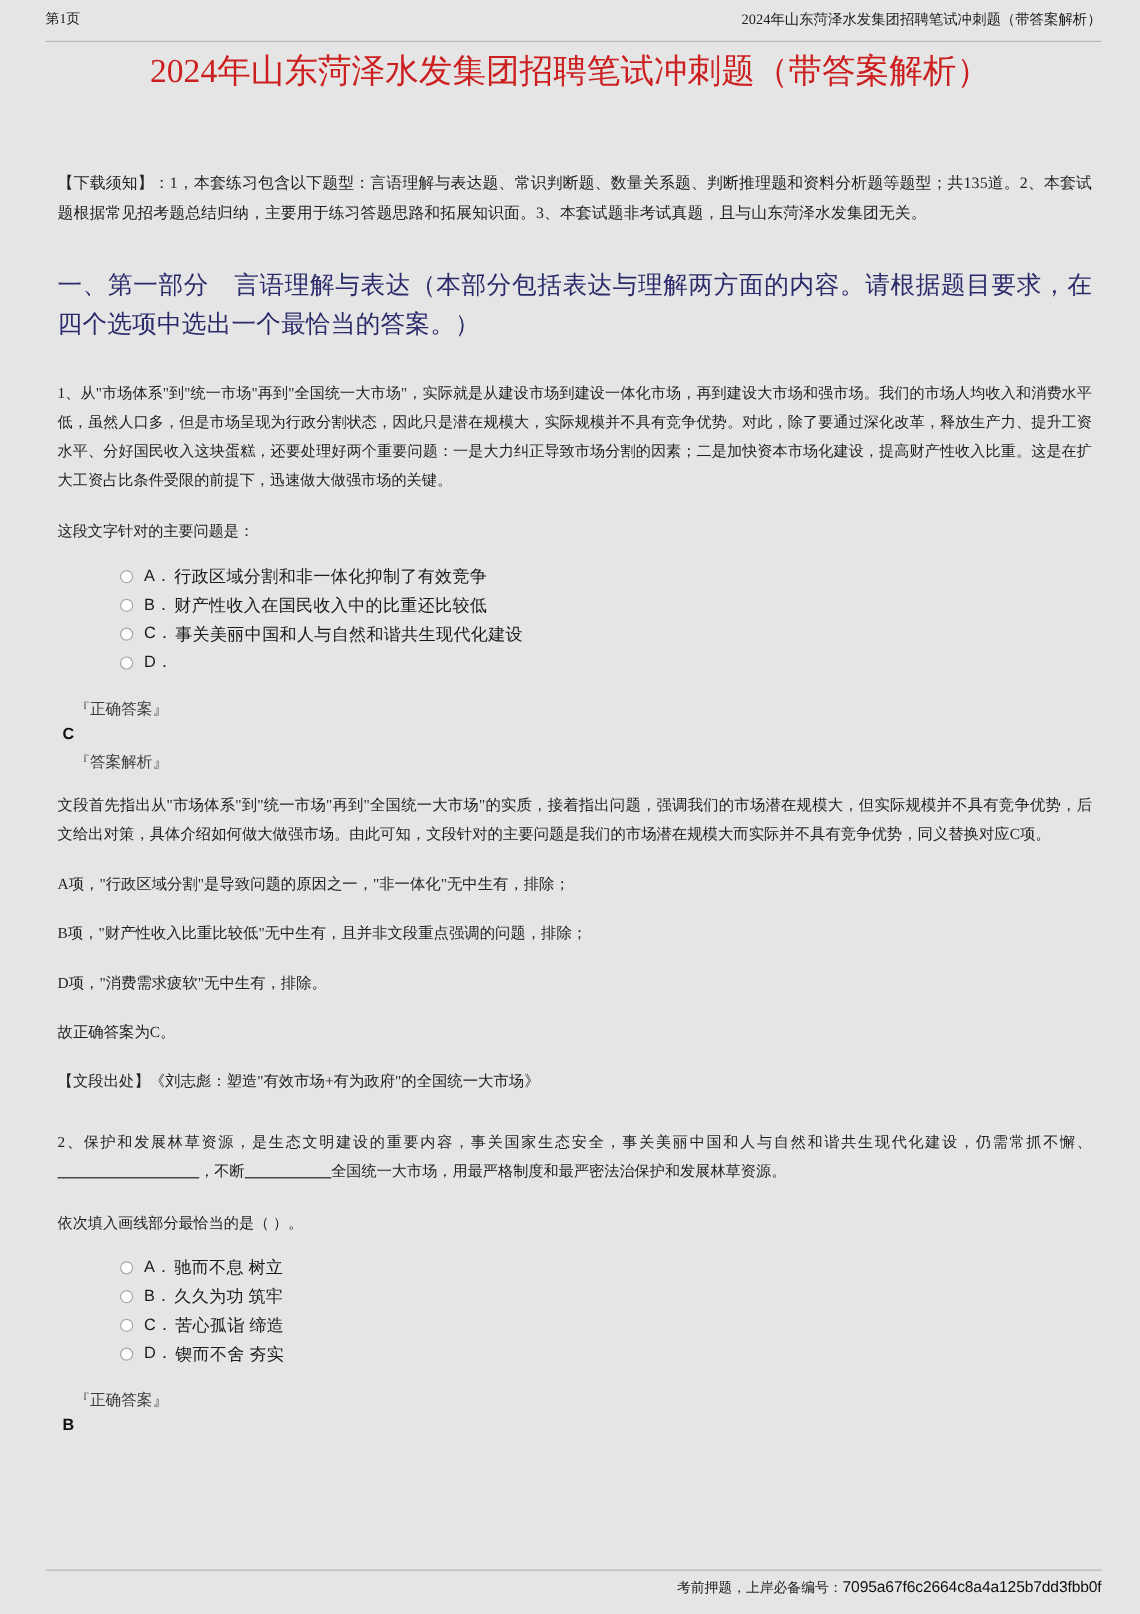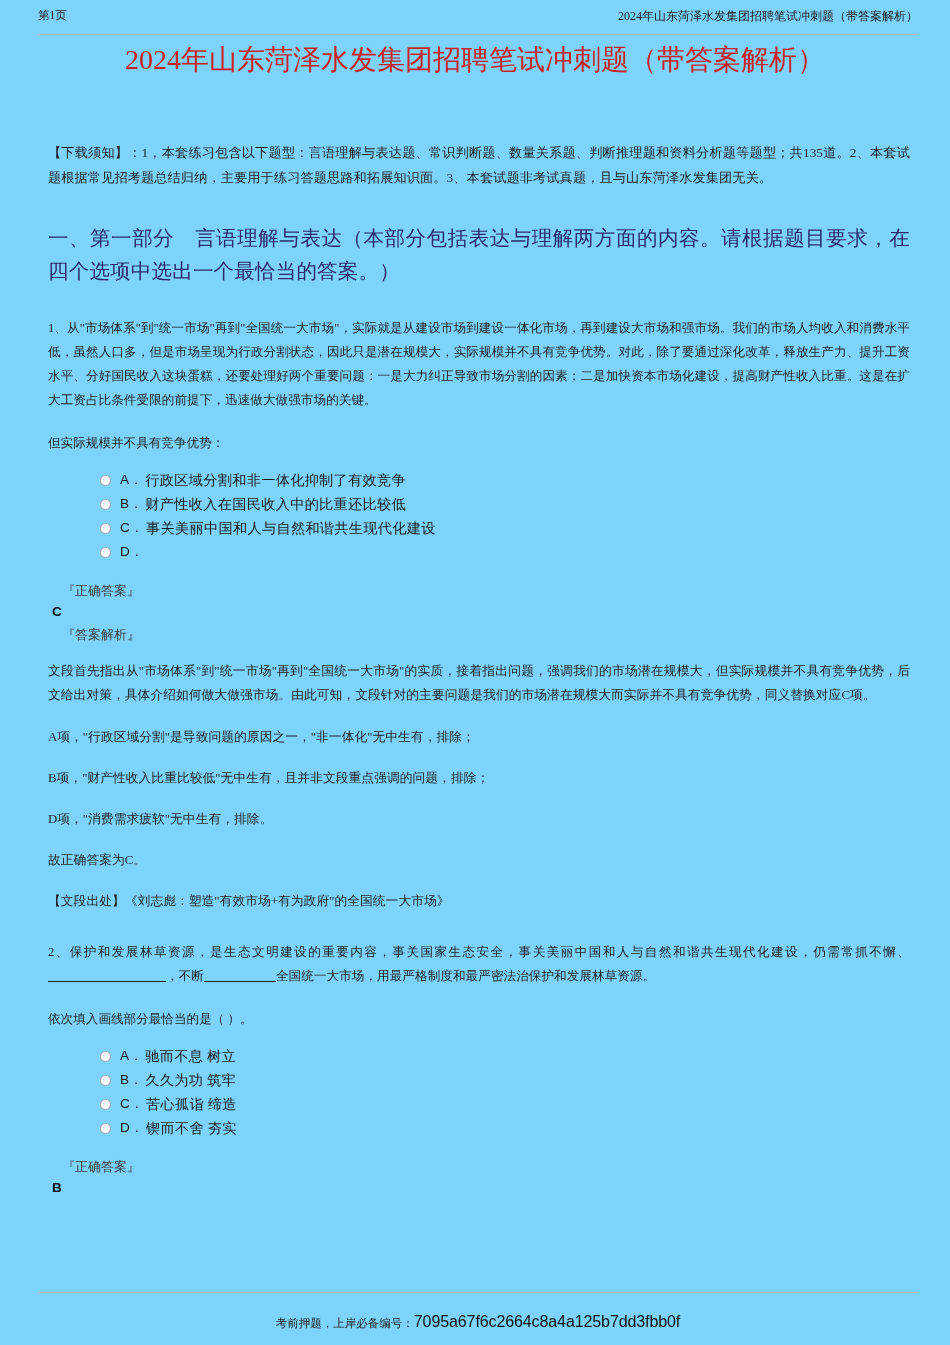--- a/index.html
+++ b/index.html
@@ -9,21 +9,21 @@
   }
   body {
     font-family: "Liberation Serif", "DejaVu Serif", serif;
     color: #1a1a1a;
   }
   .page {
     position: relative;
     width: 950px;
     height: 1345px;
     margin: 0 auto;
-    background: #7dd3fc;
+    background: #e5e5e5;
     overflow: hidden;
     box-sizing: border-box;
   }
 
   
   .page-header {
     position: absolute;
     top: 8px;
     left: 38px;
     right: 32px;
@@ -193,37 +193,37 @@
   }
 
   
   .page-footer {
     position: absolute;
     bottom: 14px;
     left: 38px;
     right: 32px;
     display: flex;
     align-items: flex-end;
-    justify-content: center;
+    justify-content: flex-end;
     border-top: 1px solid #b9b9b9;
-    padding-top: 20px;
+    padding-top: 6px;
   }
   .ftr-left {
     font-size: 11.5px;
     color: #202020;
     white-space: nowrap;
   }
   .ftr-right {
     font-size: 11.5px;
     color: #202020;
     white-space: nowrap;
   }
   .ftr-right .id-val {
     font-family: "Liberation Sans", sans-serif;
-    font-size: 16px;
+    font-size: 13px;
     color: #111;
     letter-spacing: -0.1px;
   }
 </style>
 </head>
 <body>
 
 <div class="page">
 
   <div class="page-header">
@@ -234,21 +234,21 @@
   <div class="doc-title">2024年山东菏泽水发集团招聘笔试冲刺题（带答案解析）</div>
 
   <div class="content">
 
     <p class="notice">【下载须知】：1，本套练习包含以下题型：言语理解与表达题、常识判断题、数量关系题、判断推理题和资料分析题等题型；共135道。2、本套试题根据常见招考题总结归纳，主要用于练习答题思路和拓展知识面。3、本套试题非考试真题，且与山东菏泽水发集团无关。</p>
 
     <p class="section-heading">一、第一部分　言语理解与表达（本部分包括表达与理解两方面的内容。请根据题目要求，在四个选项中选出一个最恰当的答案。）</p>
 
     <p class="q-stem">1、从"市场体系"到"统一市场"再到"全国统一大市场"，实际就是从建设市场到建设一体化市场，再到建设大市场和强市场。我们的市场人均收入和消费水平低，虽然人口多，但是市场呈现为行政分割状态，因此只是潜在规模大，实际规模并不具有竞争优势。对此，除了要通过深化改革，释放生产力、提升工资水平、分好国民收入这块蛋糕，还要处理好两个重要问题：一是大力纠正导致市场分割的因素；二是加快资本市场化建设，提高财产性收入比重。这是在扩大工资占比条件受限的前提下，迅速做大做强市场的关键。</p>
 
-    <p class="q-prompt">但实际规模并不具有竞争优势：</p>
+    <p class="q-prompt">这段文字针对的主要问题是：</p>
 
     <div class="options">
       <div class="option-row">
         <span class="radio"></span>
         <span class="opt-letter">A．</span>
         <span class="opt-text">行政区域分割和非一体化抑制了有效竞争</span>
       </div>
       <div class="option-row">
         <span class="radio"></span>
         <span class="opt-letter">B．</span>

